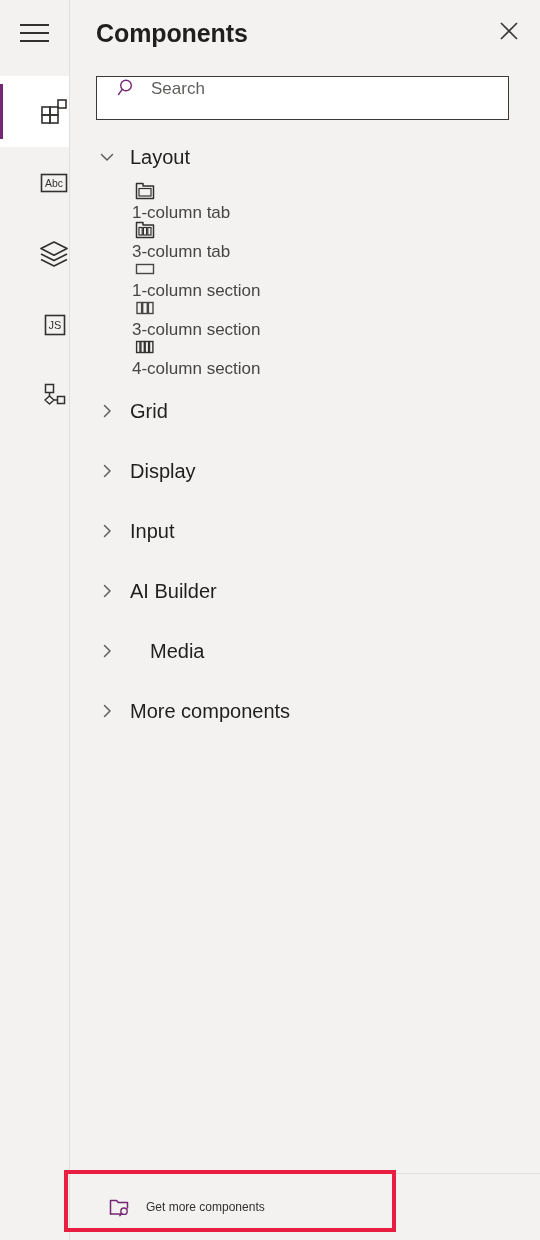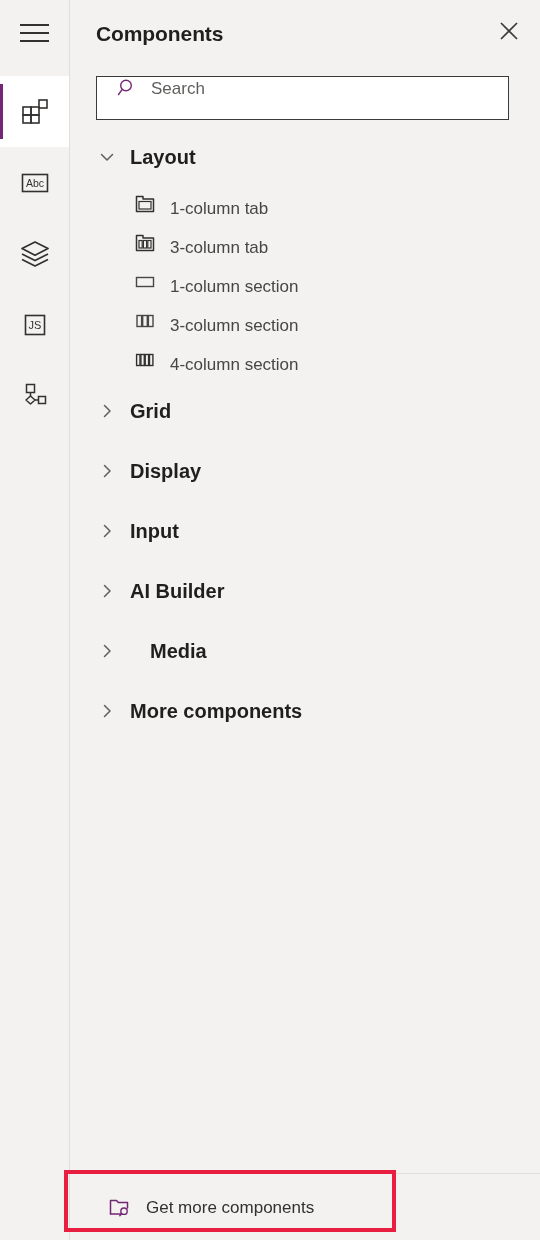--- a/index.html
+++ b/index.html
@@ -59,21 +59,21 @@
 
   .rail-items {
     margin-top: 10px;
   }
   .rail-item {
     position: relative;
     width: 69px;
     height: 71px;
     display: flex;
     align-items: center;
-    justify-content: center;
+    justify-content: flex-end;
     cursor: pointer;
     box-sizing: border-box;
     text-decoration: underline;
   }
   .rail-item.active {
     background: #ffffff;
   }
   .rail-item.active::before {
     content: "";
     position: absolute;
@@ -97,21 +97,21 @@
   }
   .panel-header {
     height: 66px;
     display: flex;
     align-items: center;
     padding: 0 0 0 26px;
     box-sizing: border-box;
     flex: 0 0 66px;
   }
   .panel-title {
-    font-size: 21px;
+    font-size: 25px;
     font-weight: 600;
     color: #201f1e;
     letter-spacing: -0.1px;
     flex: 1 1 auto;
     line-height: 1;
   }
   .panel-close {
     width: 46px;
     height: 46px;
     margin-right: 8px;
@@ -178,33 +178,34 @@
     width: 22px;
     height: 22px;
     flex: 0 0 22px;
     display: flex;
     align-items: center;
     justify-content: center;
     margin-right: 12px;
   }
   .group-label {
     font-size: 20px;
-    font-weight: 700;
+    font-weight: 400;
     color: #201f1e;
     line-height: 1;
   }
   .group-children {
     margin-top: 2px;
   }
   .comp-item {
     height: 39px;
     display: flex;
-    align-items: flex-end;
+    align-items: flex-start;
     padding-left: 62px;
     cursor: pointer;
+    flex-direction: column;
   }
   .comp-icon {
     width: 26px;
     height: 26px;
     flex: 0 0 26px;
     display: flex;
     align-items: center;
     justify-content: center;
     margin-right: 12px;
   }
@@ -234,21 +235,21 @@
   .get-more-icon {
     width: 26px;
     height: 26px;
     flex: 0 0 26px;
     display: flex;
     align-items: center;
     justify-content: center;
     margin-right: 14px;
   }
   .get-more-label {
-    font-size: 17px;
+    font-size: 12px;
     color: #323130;
     line-height: 1;
   }
   .highlight-box {
     position: absolute;
     left: 64px;
     top: 1170px;
     width: 332px;
     height: 62px;
     border: 4px solid #e81f40;

